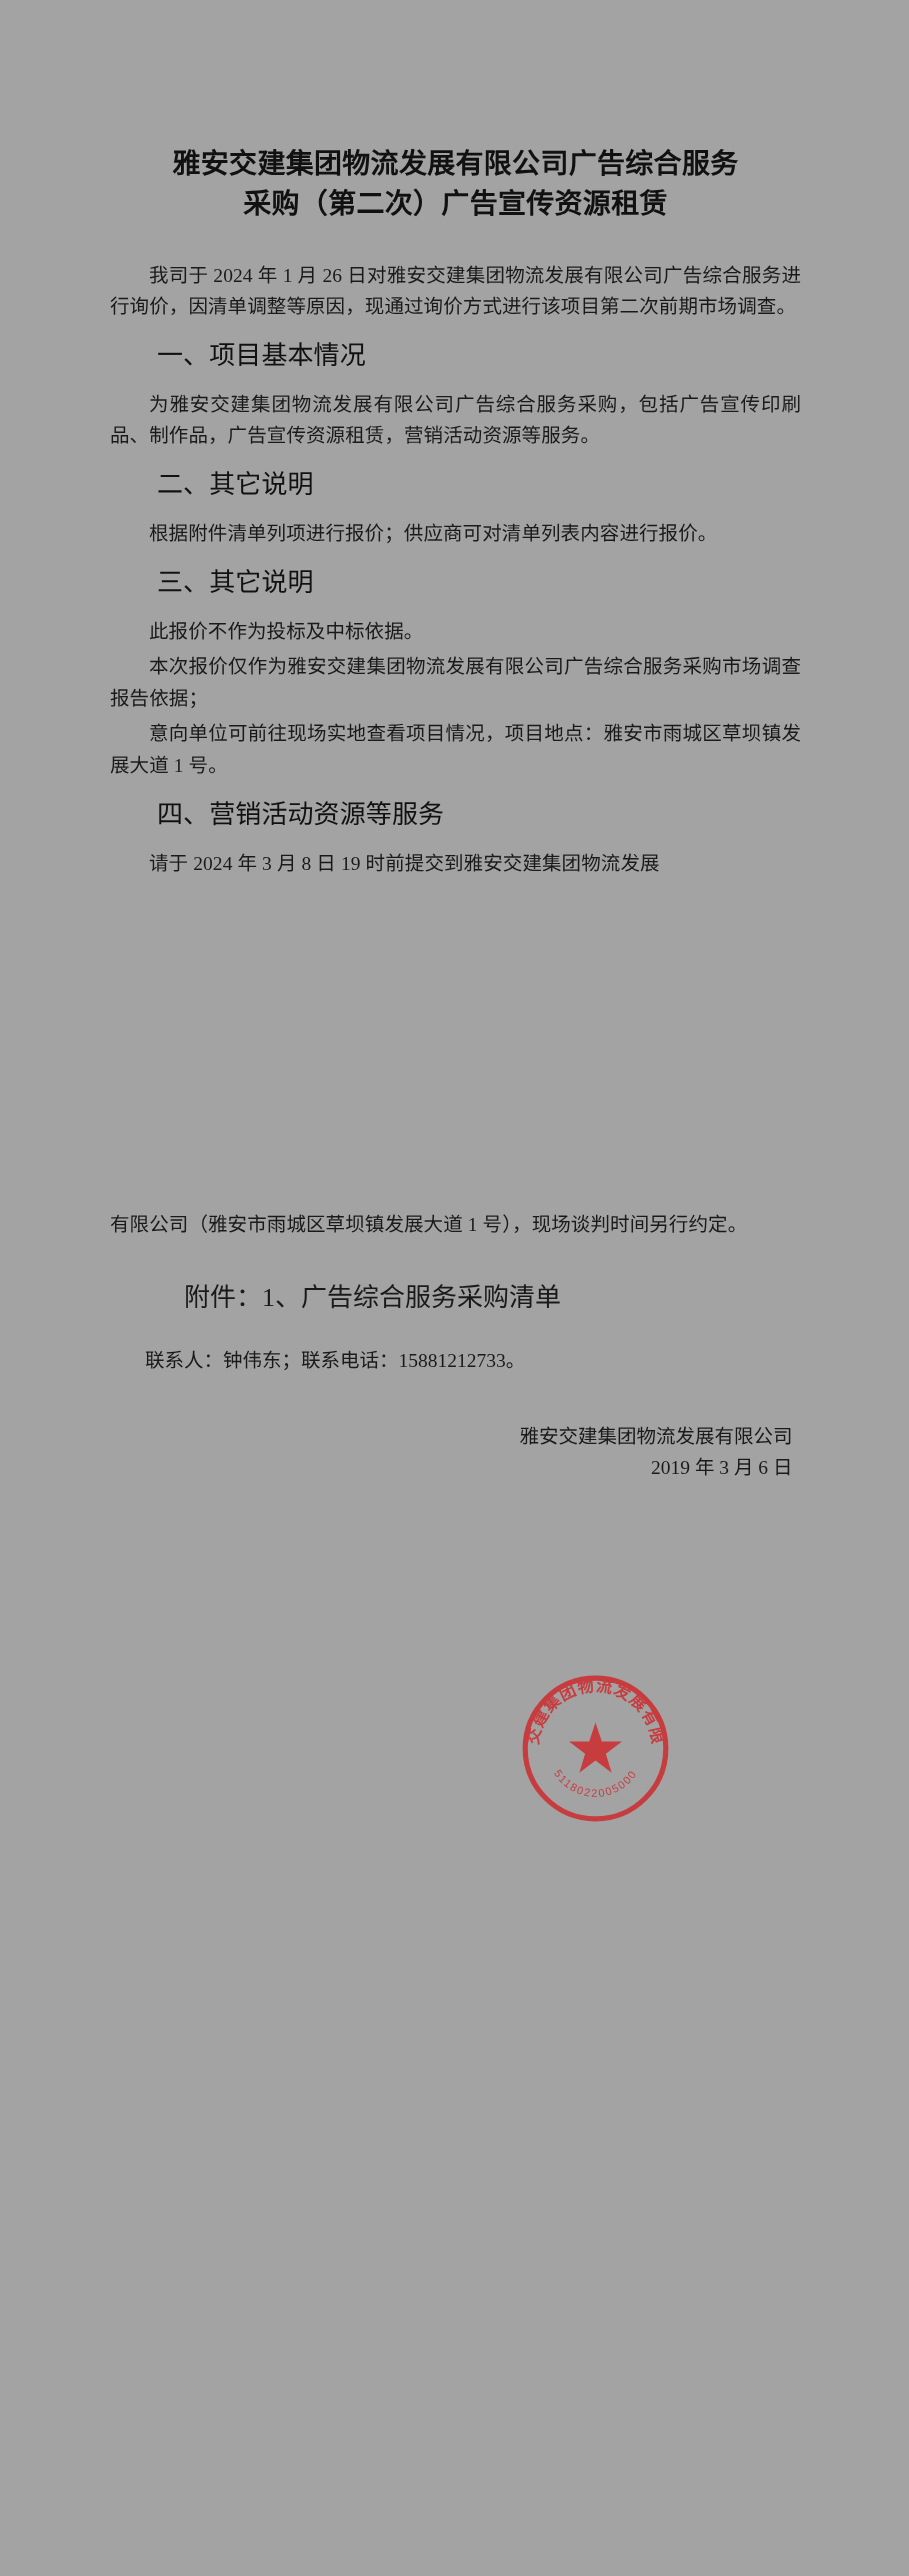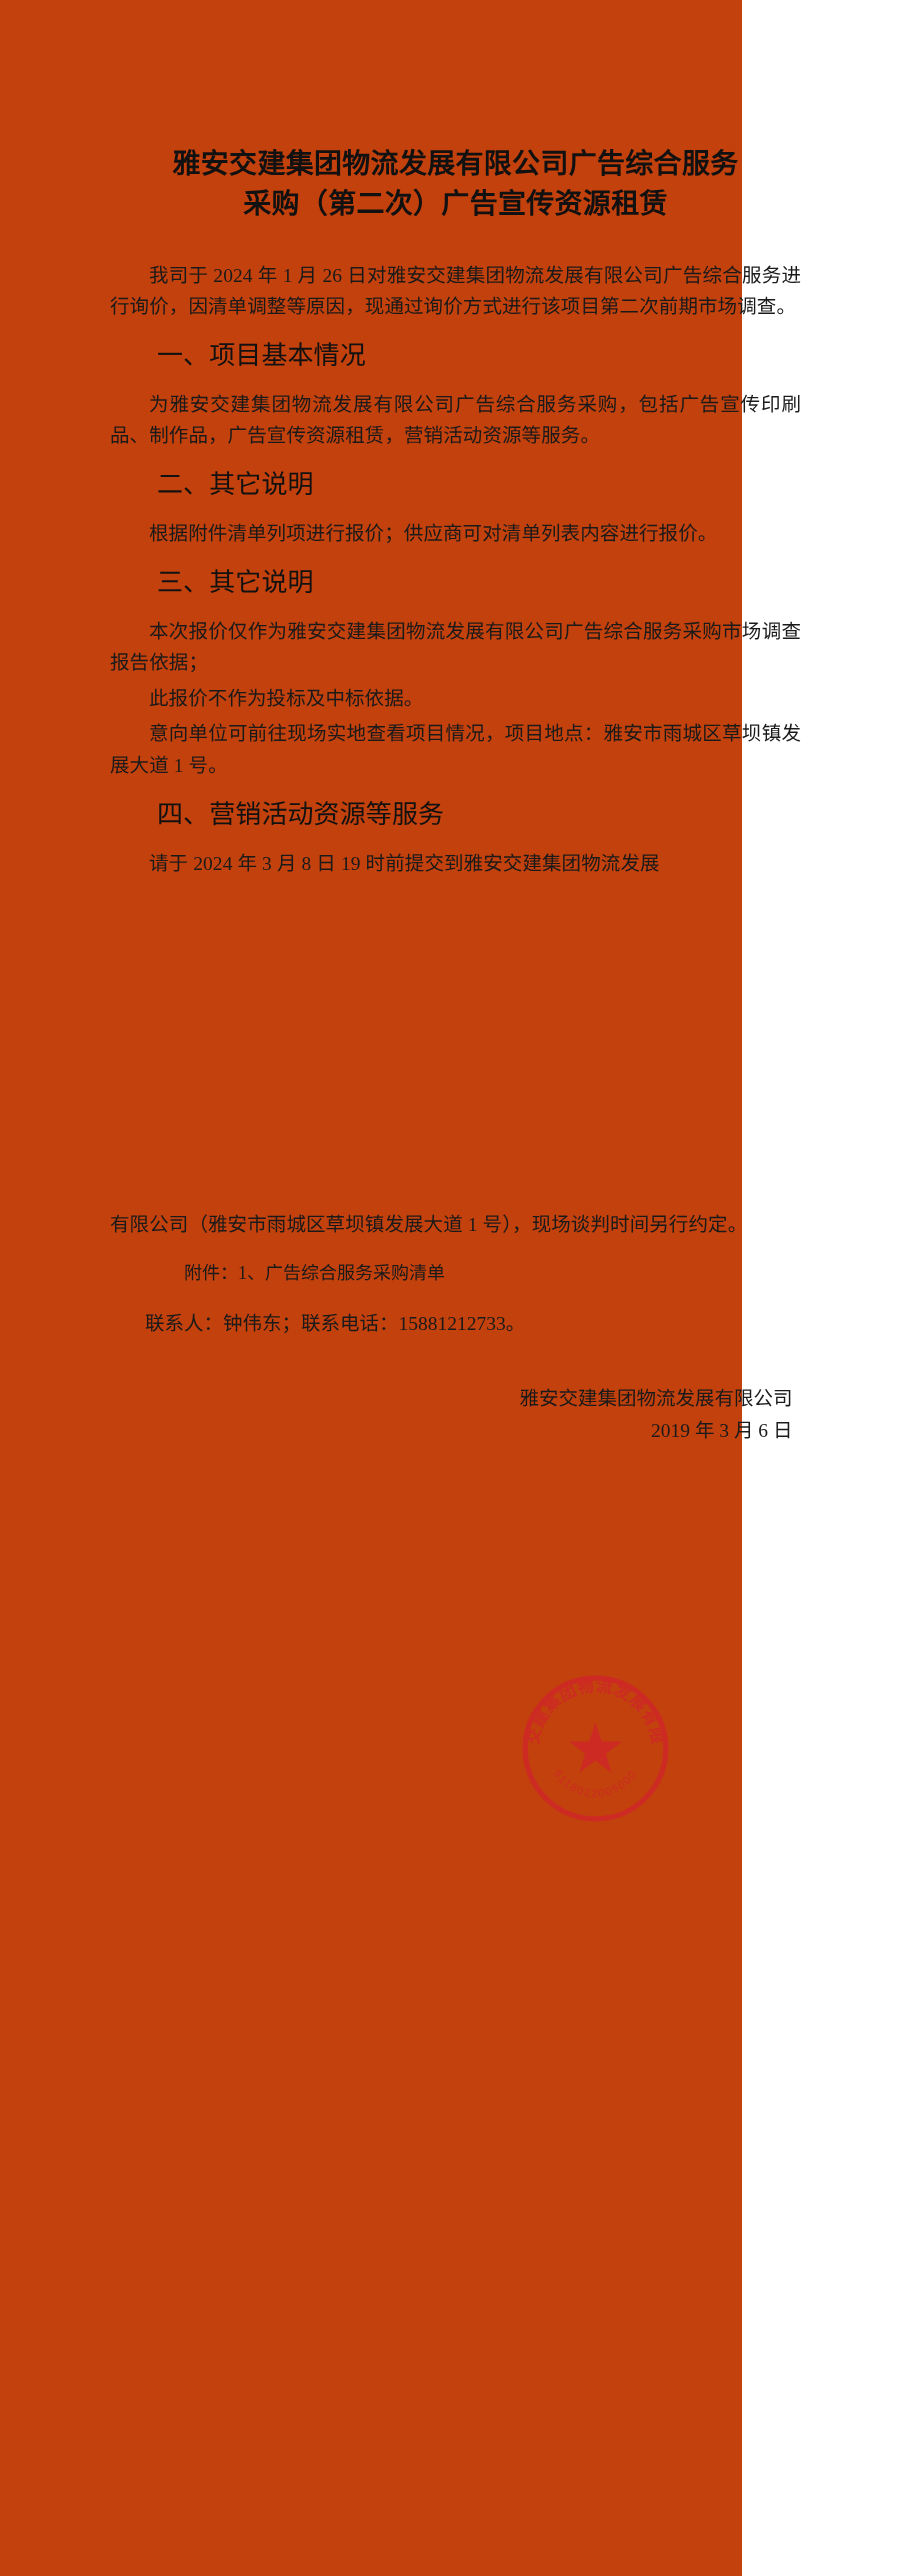--- a/index.html
+++ b/index.html
@@ -12,23 +12,23 @@
     height: 2576px;
     position: relative;
     font-family: "Liberation Serif", "DejaVu Serif", serif;
     color: #1a1a1a;
     overflow: hidden;
   }
   .page {
     position: absolute;
     left: 0;
     top: 0;
-    width: 742px;
+    width: 909px;
     height: 2576px;
-    background: #c2410c;
+    background: #a3a3a3;
   }
   .doc-body {
     position: absolute;
     left: 106px;
     top: 0;
     width: 699px;
   }
   .doc-title {
     margin-top: 144px;
     text-align: center;
@@ -91,23 +91,23 @@
     z-index: 3;
     opacity: 0.82;
     pointer-events: none;
   }
   .contact {
     text-indent: 39px;
     font-size: 19.5px;
     line-height: 1.62;
   }
   .attach {
-    margin-top: 18px;
+    margin-top: 36px;
     text-indent: 78px;
-    font-size: 18px;
+    font-size: 26px;
     line-height: 1.62;
   }
 </style>
 </head>
 <body>
 
 <div class="page">
   <div class="doc-body">
 
     <div class="doc-title">
@@ -117,22 +117,22 @@
 
     <p class="para first">我司于 2024 年 1 月 26 日对雅安交建集团物流发展有限公司广告综合服务进行询价，因清单调整等原因，现通过询价方式进行该项目第二次前期市场调查。</p>
 
     <p class="heading">一、项目基本情况</p>
     <p class="para">为雅安交建集团物流发展有限公司广告综合服务采购，包括广告宣传印刷品、制作品，广告宣传资源租赁，营销活动资源等服务。</p>
 
     <p class="heading">二、其它说明</p>
     <p class="para">根据附件清单列项进行报价；供应商可对清单列表内容进行报价。</p>
 
     <p class="heading">三、其它说明</p>
+    <p class="para">此报价不作为投标及中标依据。</p>
     <p class="para">本次报价仅作为雅安交建集团物流发展有限公司广告综合服务采购市场调查报告依据；</p>
-    <p class="para">此报价不作为投标及中标依据。</p>
     <p class="para">意向单位可前往现场实地查看项目情况，项目地点：雅安市雨城区草坝镇发展大道 1 号。</p>
 
     <p class="heading">四、营销活动资源等服务</p>
     <p class="para">请于 2024 年 3 月 8 日 19 时前提交到雅安交建集团物流发展</p>
 
     <div class="spacer-gap"></div>
 
     <p class="para noindent">有限公司（雅安市雨城区草坝镇发展大道 1 号），现场谈判时间另行约定。</p>
 
     <p class="attach">附件：1、广告综合服务采购清单</p>

